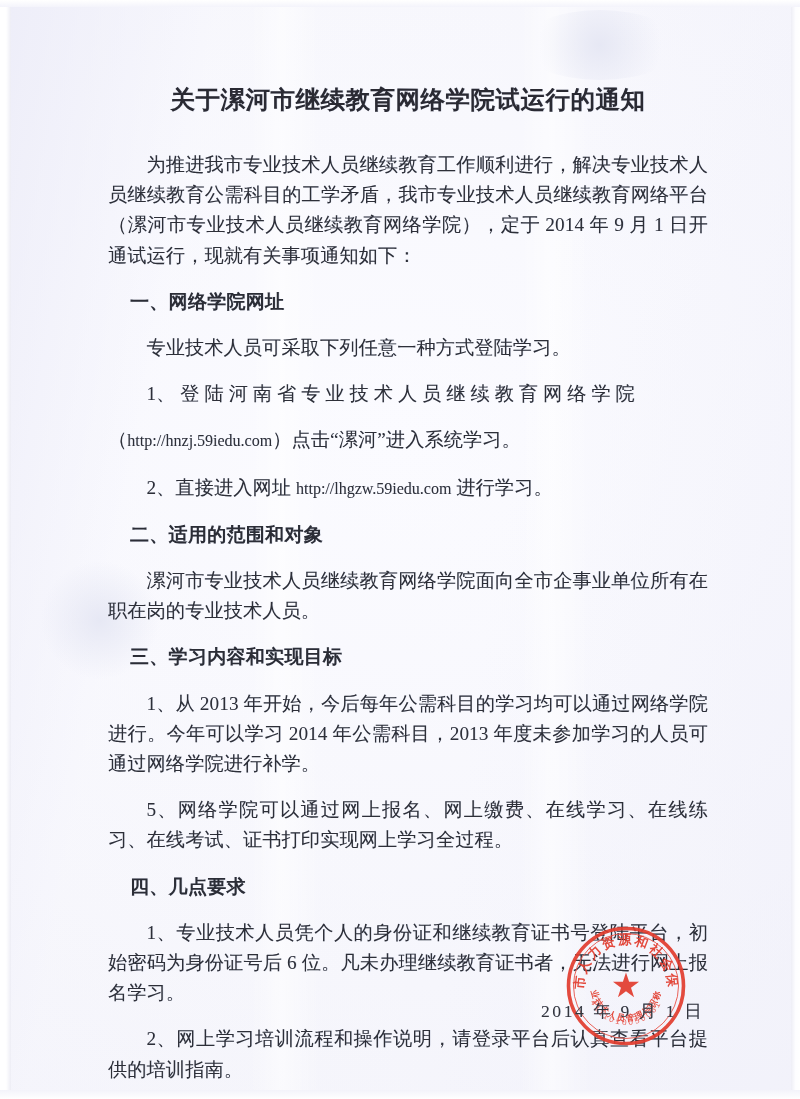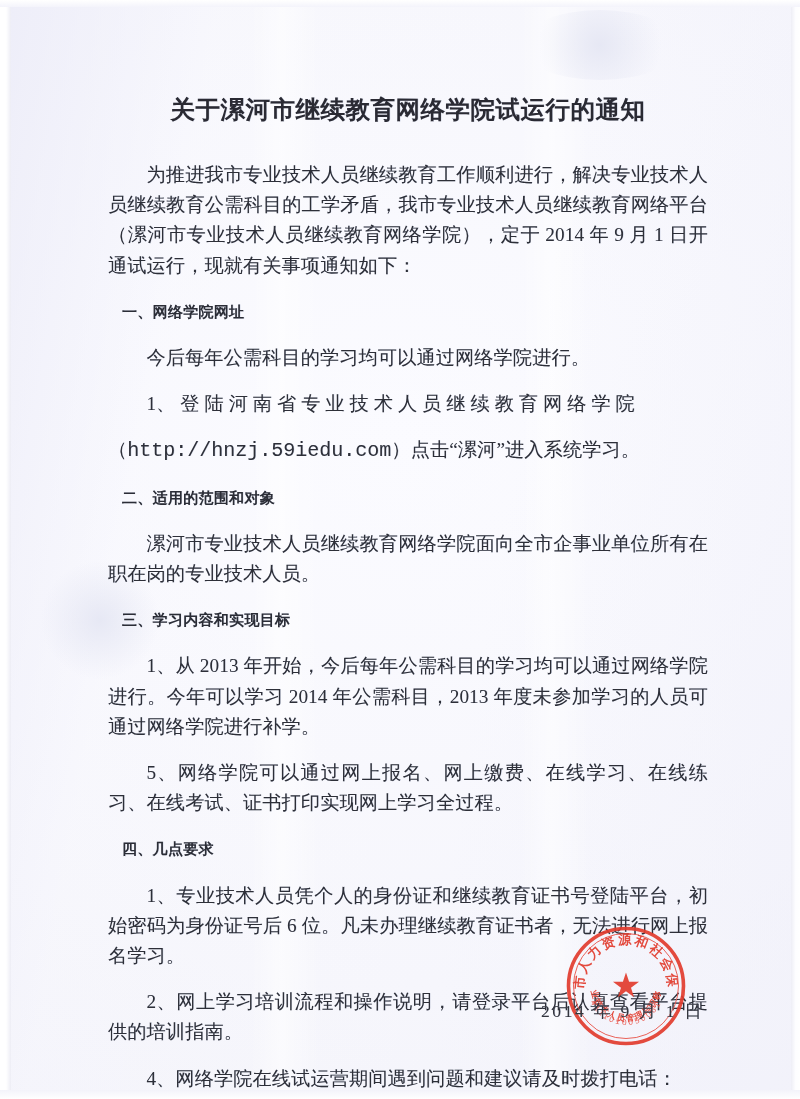--- a/index.html
+++ b/index.html
@@ -62,21 +62,21 @@
     pointer-events: none;
   }
 
   .content {
     position: relative;
     z-index: 3;
     padding: 0 76px 0 92px;
   }
 
   .doc-title {
-    margin: 14px;
+    margin: 4px;
     padding-top: 79px;
     text-align: center;
     font-family: "Liberation Sans", "DejaVu Sans", sans-serif;
     font-weight: bold;
     font-size: 24.5px;
     letter-spacing: 0.5px;
     color: #2a2a33;
     text-shadow: 0.4px 0.4px 0 rgba(170,180,205,0.55);
   }
 
@@ -93,36 +93,36 @@
     text-justify: inter-ideograph;
     text-indent: 2em;
     letter-spacing: 0.1px;
     text-shadow: 0.35px 0.35px 0 rgba(165,178,205,0.5);
   }
 
   p.heading {
     margin: 0;
     font-family: "Liberation Sans", "DejaVu Sans", sans-serif;
     font-weight: bold;
-    font-size: 15px;
+    font-size: 19px;
     line-height: 30.2px;
     color: #2b2d36;
     text-indent: 2em;
     letter-spacing: 0.3px;
     text-shadow: 0.35px 0.35px 0 rgba(165,178,205,0.5);
   }
 
   p.para.spread {
     text-align: justify;
     text-justify: distribute;
   }
 
   .mono {
-    font-family: Liberation Mono, monospace;
-    font-size: 20px;
+    font-family: Liberation Serif, serif;
+    font-size: 16px;
     letter-spacing: 0px;
   }
 
   
   .seal {
     position: absolute;
     left: 565px;
     top: 925px;
     width: 122px;
     height: 122px;
@@ -166,25 +166,26 @@
 
   <div class="content">
 
     <h1 class="doc-title">关于漯河市继续教育网络学院试运行的通知</h1>
 
     <div class="body-block">
 
       <p class="para">为推进我市专业技术人员继续教育工作顺利进行，解决专业技术人员继续教育公需科目的工学矛盾，我市专业技术人员继续教育网络平台（漯河市专业技术人员继续教育网络学院），定于 2014 年 9 月 1 日开通试运行，现就有关事项通知如下：</p>
 
       <p class="heading">一、网络学院网址</p>
-      <p class="para">今后每年公需科目的学习均可以通过网络学院进行。</p>
+      <p class="para">专业技术人员可采取下列任意一种方式登陆学习。</p>
 
       <p class="para spread">1、 登 陆 河 南 省 专 业 技 术 人 员 继 续 教 育 网 络 学 院</p>
       <p class="para" style="text-indent:0;"><span>（</span><span class="mono">http://hnzj.59iedu.com</span><span>）点击“漯河”进入系统学习。</span></p>
 
+      <p class="para"><span>2、直接进入网址 </span><span class="mono">http://lhgzw.59iedu.com</span><span> 进行学习。</span></p>
 
       <p class="heading">二、适用的范围和对象</p>
       <p class="para">漯河市专业技术人员继续教育网络学院面向全市企事业单位所有在职在岗的专业技术人员。</p>
 
       <p class="heading">三、学习内容和实现目标</p>
       <p class="para">1、从 2013 年开始，今后每年公需科目的学习均可以通过网络学院进行。今年可以学习 2014 年公需科目，2013 年度未参加学习的人员可通过网络学院进行补学。</p>
       <p class="para">5、网络学院可以通过网上报名、网上缴费、在线学习、在线练习、在线考试、证书打印实现网上学习全过程。</p>
 
       <p class="heading">四、几点要求</p>
       <p class="para">1、专业技术人员凭个人的身份证和继续教育证书号登陆平台，初始密码为身份证号后 6 位。凡未办理继续教育证书者，无法进行网上报名学习。</p>

